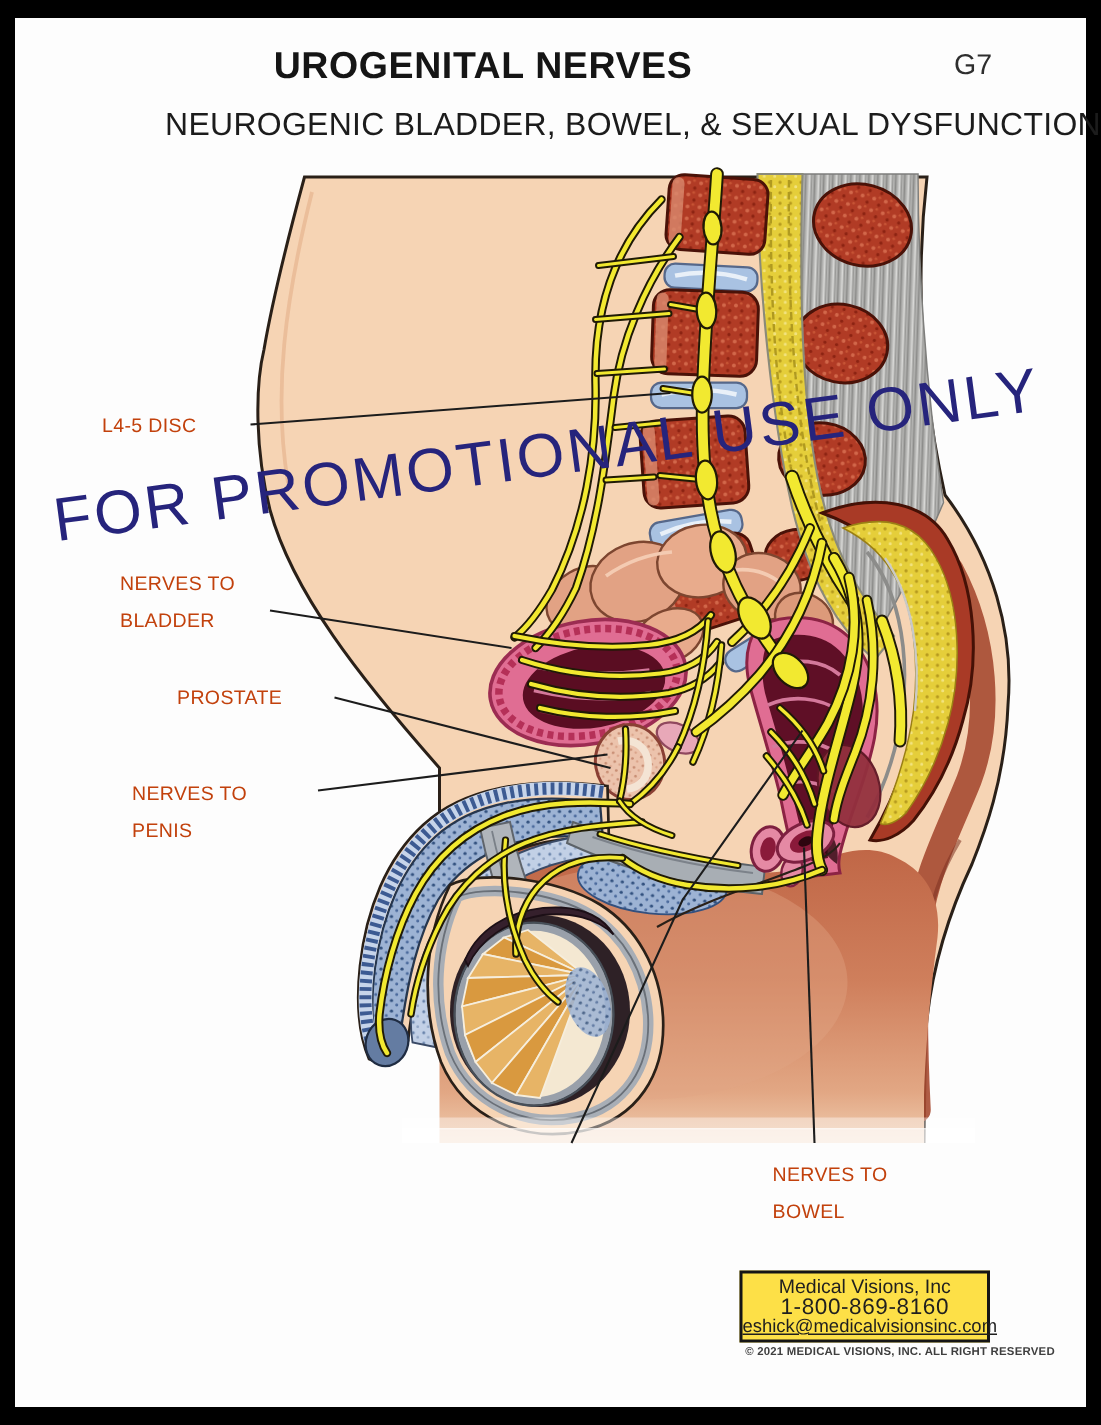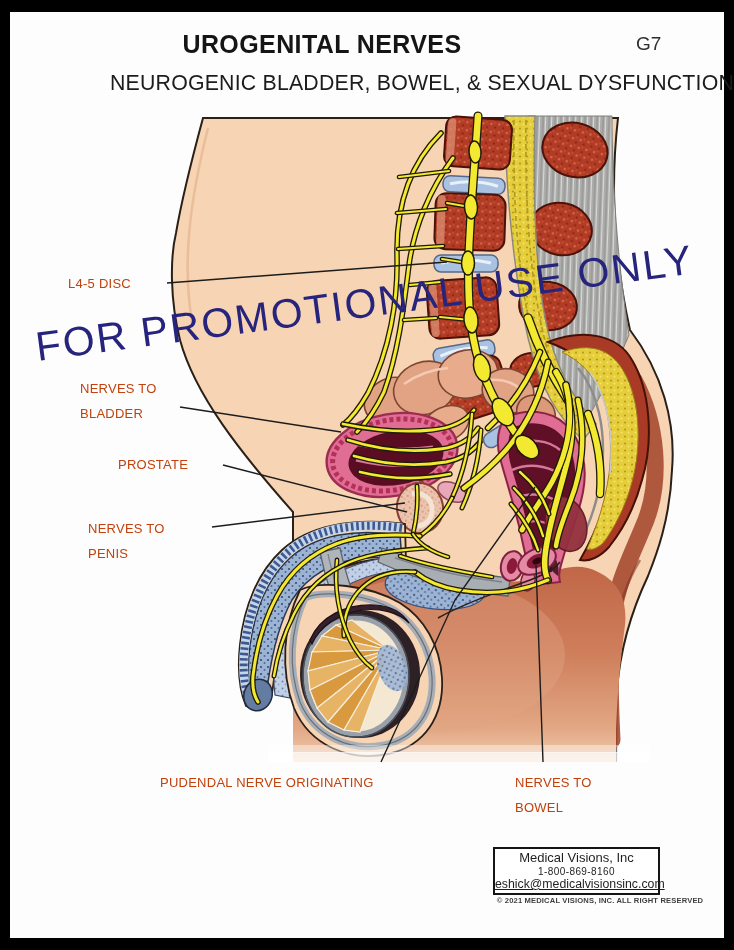--- a/index.html
+++ b/index.html
@@ -15,23 +15,23 @@
     font-size:25px;font-weight:bold;letter-spacing:.4px;color:#151515;}
   .hdr-code{position:absolute;left:636px;top:33px;font-size:19px;color:#2e2e2e;}
   .hdr-sub{position:absolute;left:0;top:71px;width:734px;text-align:right;
     font-size:21.3px;letter-spacing:.2px;color:#1c1c1c;}
   .lbl{position:absolute;font-size:13px;letter-spacing:.25px;color:#c2410c;line-height:25px;white-space:nowrap;}
   .lbl span{display:block;}
   .watermark{position:absolute;left:36px;top:325px;height:44px;line-height:44px;white-space:nowrap;
     font-size:41px;letter-spacing:2px;color:var(--watermark_navy);
     transform:rotate(-7.6deg);transform-origin:0 50%;}
   .fbox{position:absolute;left:493px;top:847px;width:163px;height:42px;border:2px solid #151515;
-    background:#ffffff;text-align:center;color:#1f1f1f;padding-top:2px;box-sizing:content-box;}
+    background:#fde047;text-align:center;color:#1f1f1f;padding-top:2px;box-sizing:content-box;}
   .fbox .co{font-size:13px;line-height:14px;}
-  .fbox .ph{font-size:10px;line-height:13px;letter-spacing:.4px;}
+  .fbox .ph{font-size:15px;line-height:13px;letter-spacing:.4px;}
   .fbox .em{font-size:12.3px;line-height:13px;text-decoration:underline;}
   .copyright{position:absolute;left:455px;top:896px;width:290px;text-align:center;
     font-size:7.6px;font-weight:bold;color:#3f3f3f;letter-spacing:.15px;}
   .nerve-out{fill:none;stroke:#1f1a06;stroke-linecap:round;stroke-linejoin:round;}
   .nerve-core{fill:none;stroke:var(--nerve_yellow);stroke-linecap:round;stroke-linejoin:round;}
   .ptr{stroke:#1c1c1c;stroke-width:1.4;fill:none;}
 </style>
 </head>
 <body>
 
@@ -376,21 +376,20 @@
     <span>BLADDER</span>
   </div>
   <div class="lbl" style="left:118px;top:452px">
     <span>PROSTATE</span>
   </div>
   <div class="lbl" style="left:88px;top:516px">
     <span>NERVES TO</span>
     <span>PENIS</span>
   </div>
   <div class="lbl" style="left:160px;top:770px">
-    <span>PUDENDAL NERVE ORIGINATING</span>
   </div>
   <div class="lbl" style="left:515px;top:770px">
     <span>NERVES TO</span>
     <span>BOWEL</span>
   </div>
 
   <div class="watermark">FOR PROMOTIONAL USE ONLY</div>
 
   <div class="fbox">
     <div class="co">Medical Visions, Inc</div>

